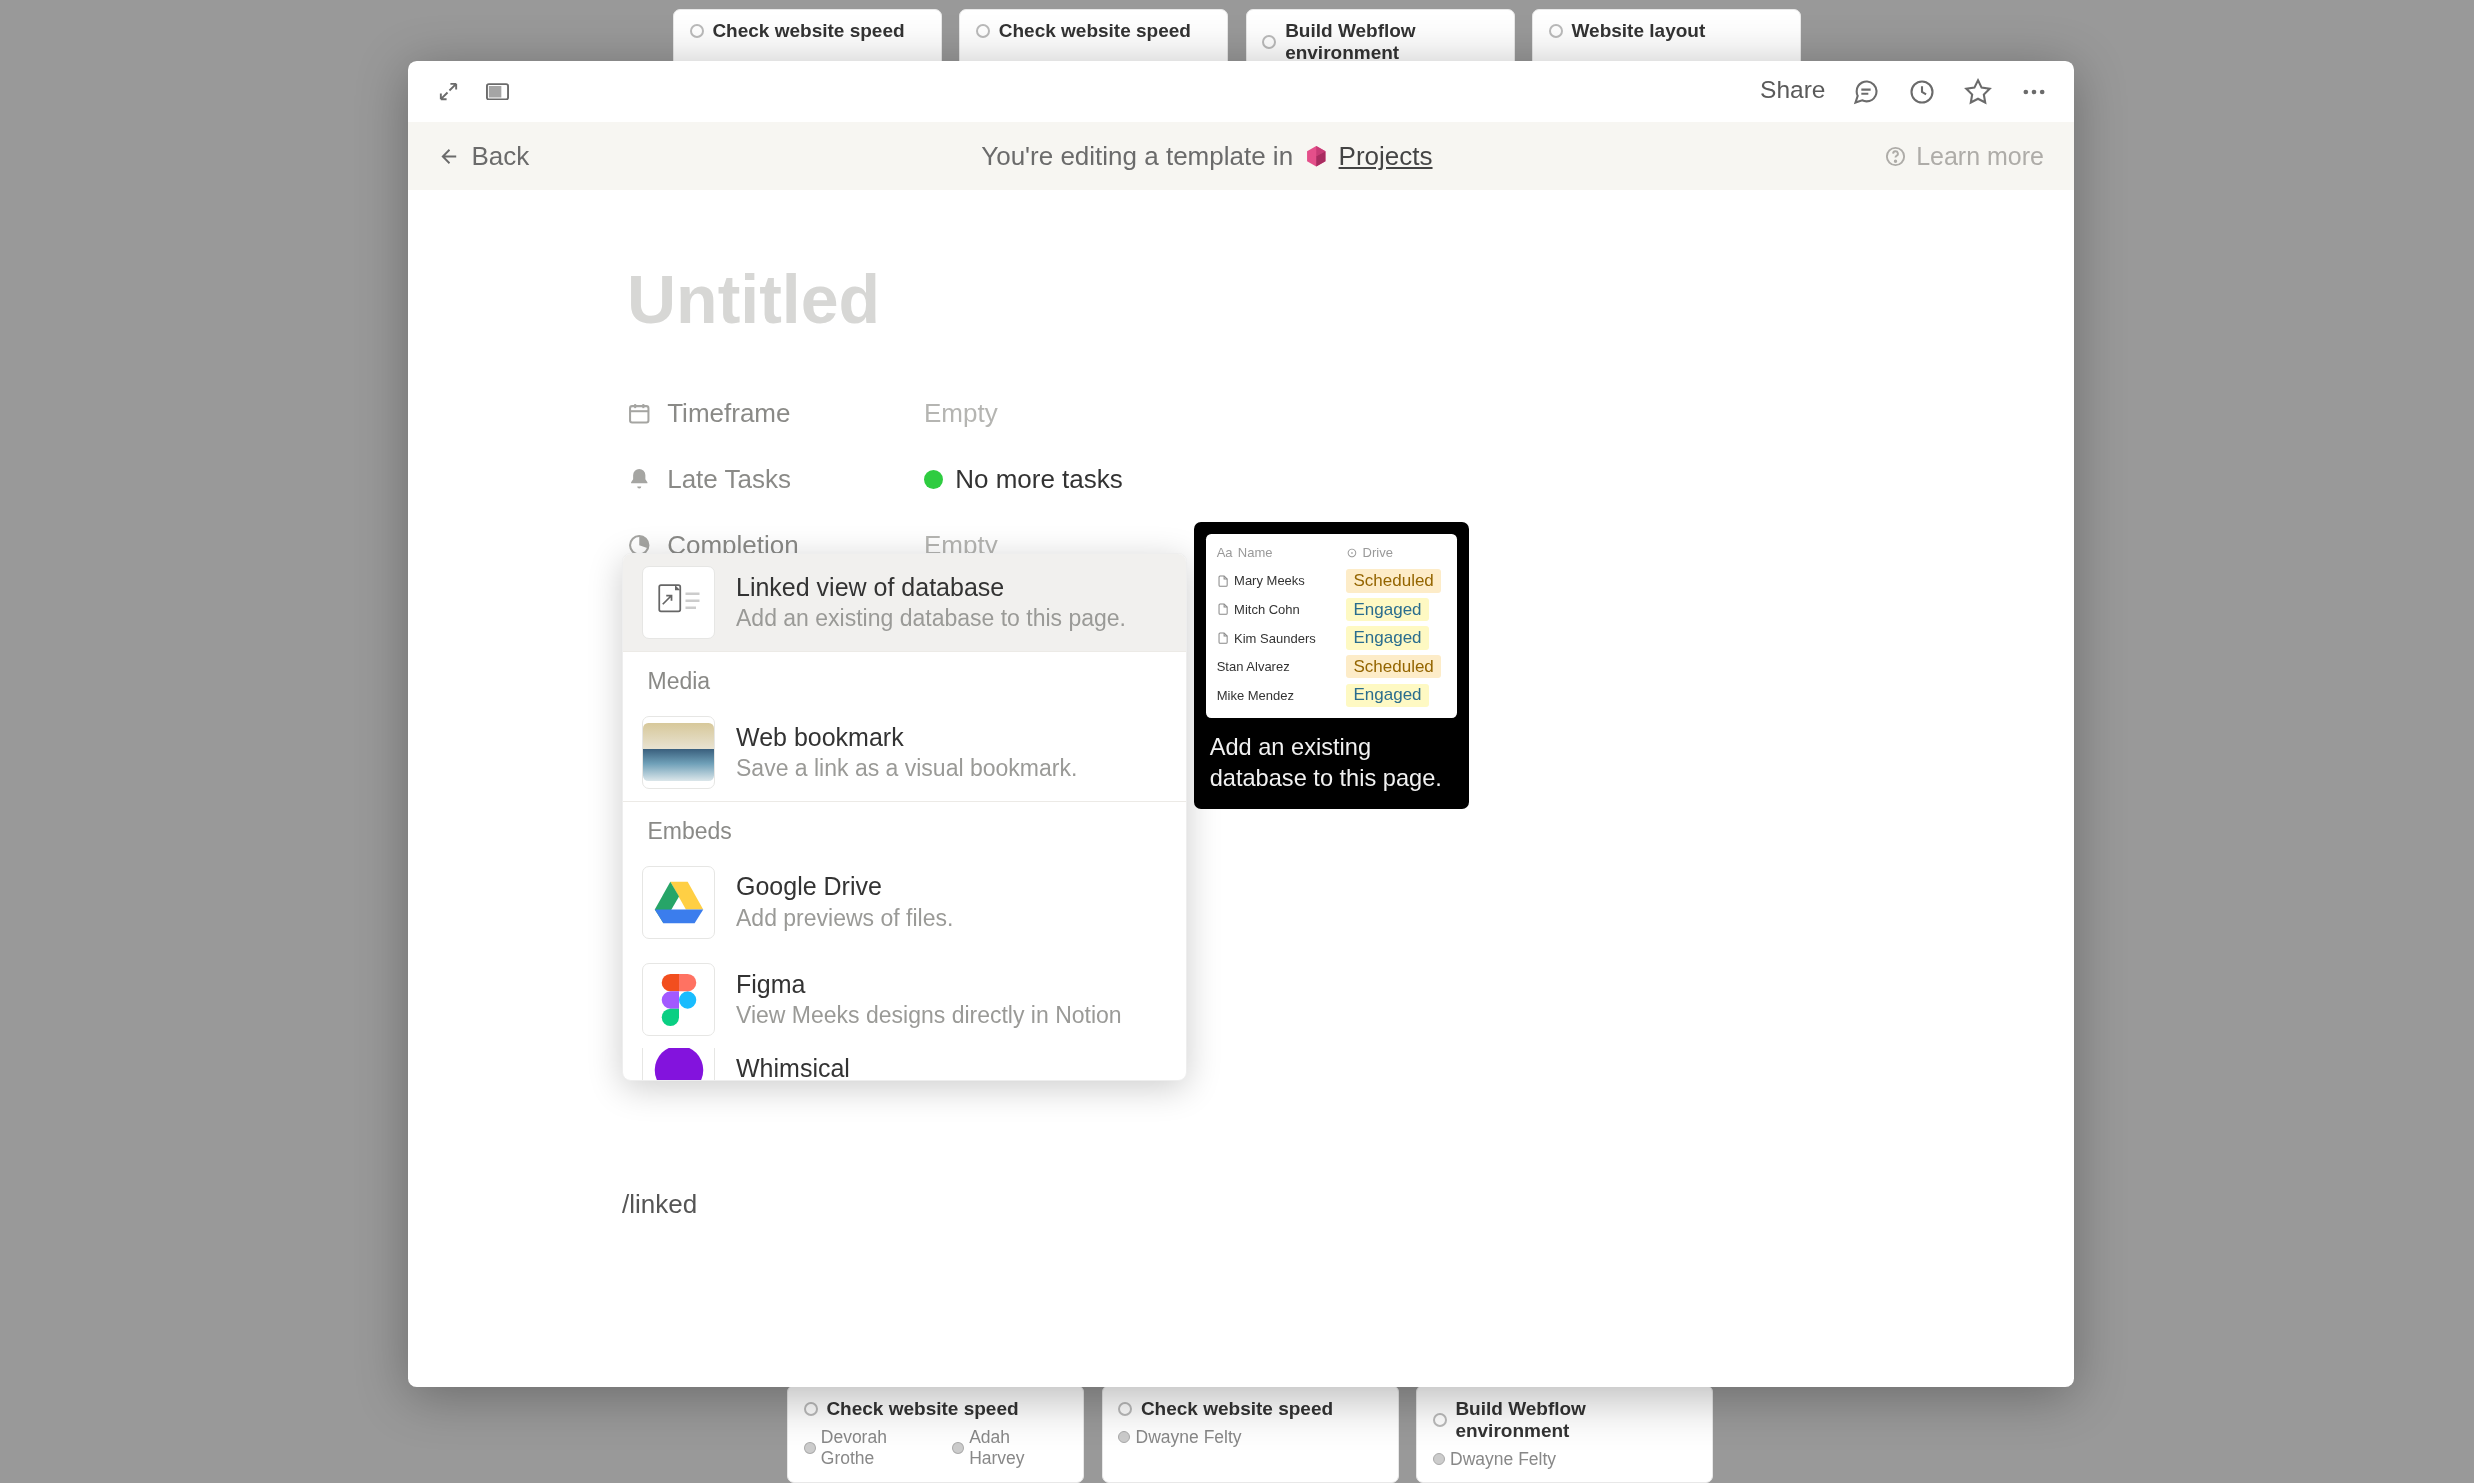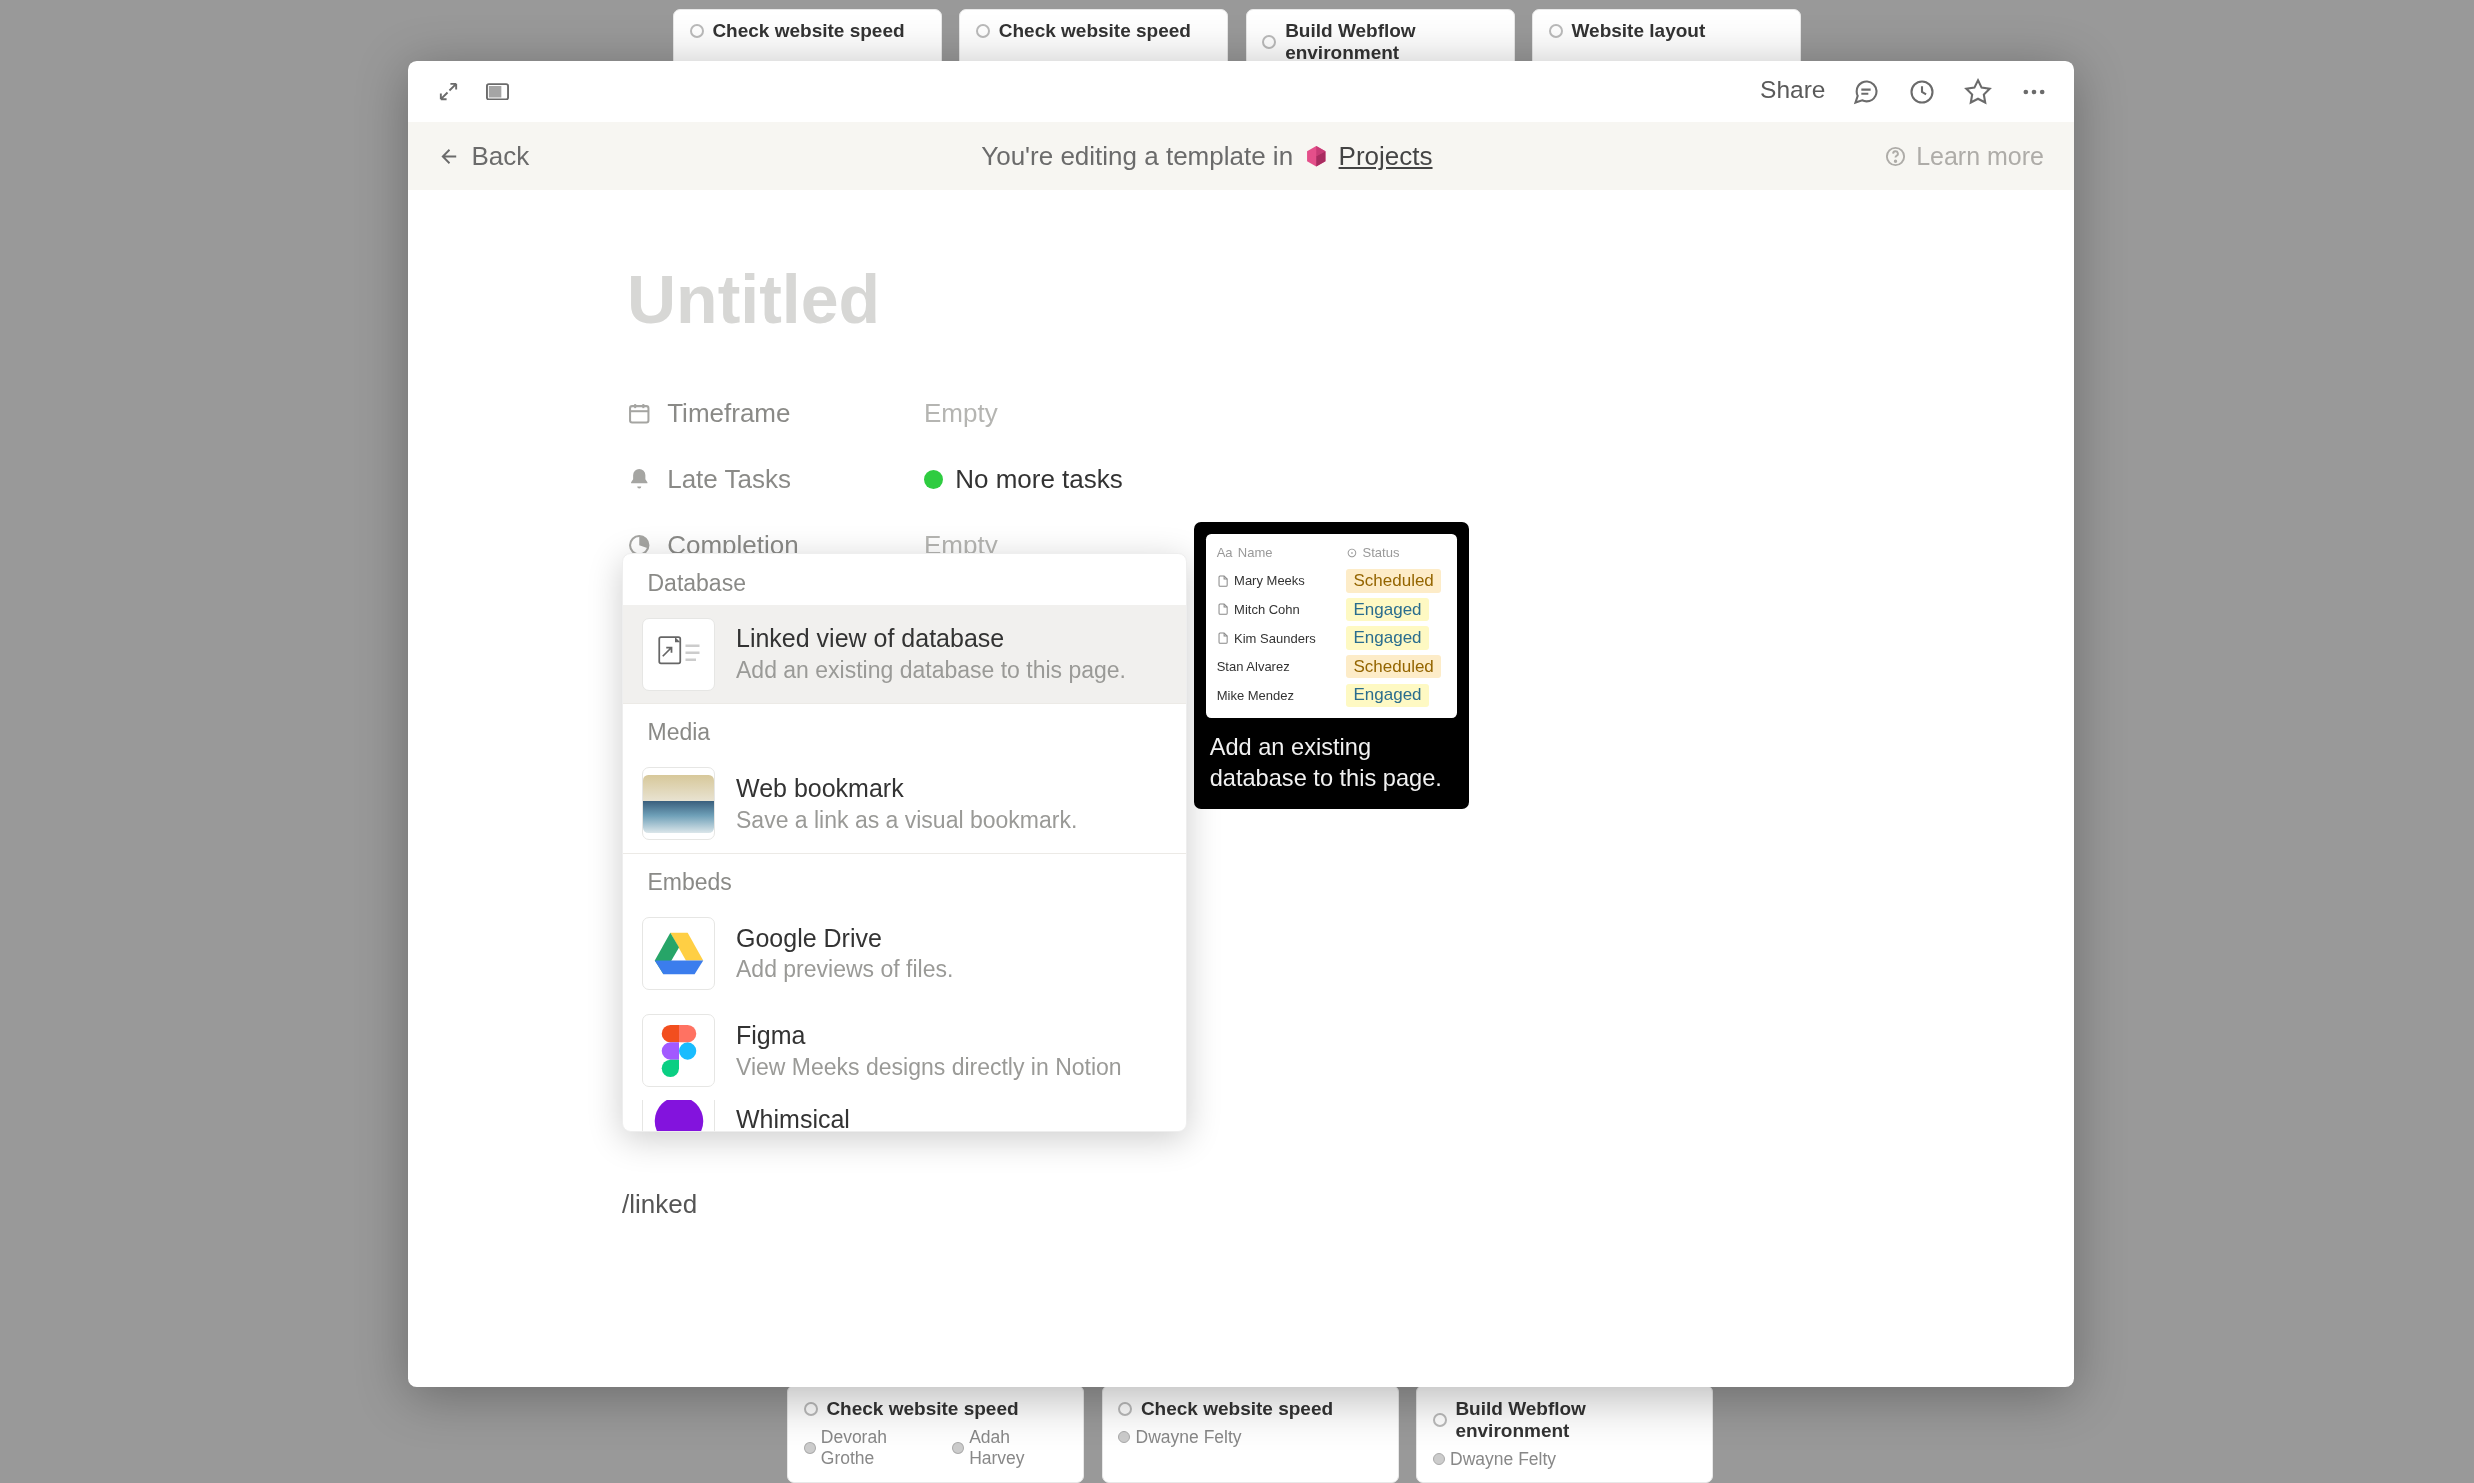--- a/index.html
+++ b/index.html
@@ -285,21 +285,20 @@
                 <polygon points="17 3, 21 11, 13 11"></polygon>
               </svg>
             </span>
           <span>Type</span>
         </div>
         <div class="prop-value">Empty</div>
       </div>
     </div>
 
     <div class="slash-menu">
-      <div class="menu-section-header">Database</div>
       <div class="menu-item selected">
         <div class="menu-icon">
           <svg width="49" height="49" viewBox="0 0 56 56">
               <rect x="6" y="8" width="24" height="30" rx="2" fill="#fff" stroke="#666" stroke-width="2"></rect>
               <path d="M24 8 L30 14 L24 14 Z" fill="#666"></path>
               <path d="M10 30 L20 20 M14 20 L20 20 L20 26" stroke="#666" stroke-width="2" fill="none"></path>
               <line x1="36" y1="18" x2="52" y2="18" stroke="#ccc" stroke-width="3"></line>
               <line x1="36" y1="26" x2="52" y2="26" stroke="#ccc" stroke-width="3"></line>
               <line x1="36" y1="34" x2="48" y2="34" stroke="#ccc" stroke-width="3"></line>
             </svg>
@@ -364,21 +363,21 @@
 
     <div class="preview-tooltip">
       <div class="preview-img">
         <div class="preview-header">
           <div class="col-name">
               <span>Aa</span>
               <span>Name</span>
             </div>
           <div class="col-status">
               <span>⊙</span>
-              <span>Status</span>
+              <span>Drive</span>
             </div>
         </div>
         <div id="preview-rows">
             <div class="preview-row">
               <div class="pr-name">
                 <span>
                   <svg class="doc-mini-icon" viewBox="0 0 24 24" fill="none" stroke="#888" stroke-width="2">
                     <path d="M14 2H6a2 2 0 0 0-2 2v16a2 2 0 0 0 2 2h12a2 2 0 0 0 2-2V8z"></path>
                     <polyline points="14 2 14 8 20 8"></polyline>
                   </svg>

